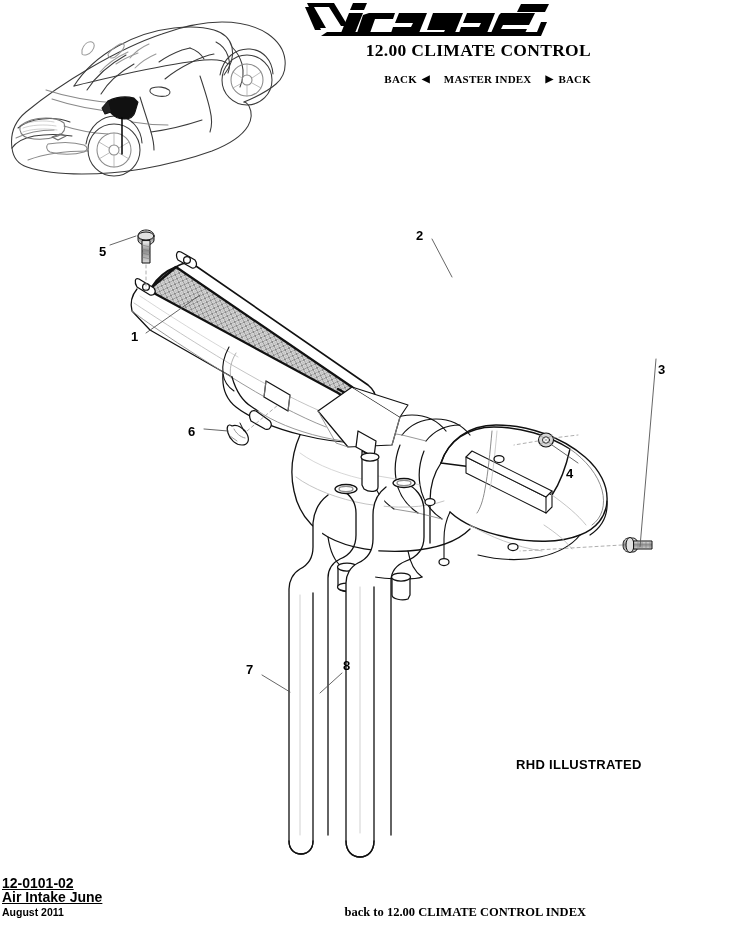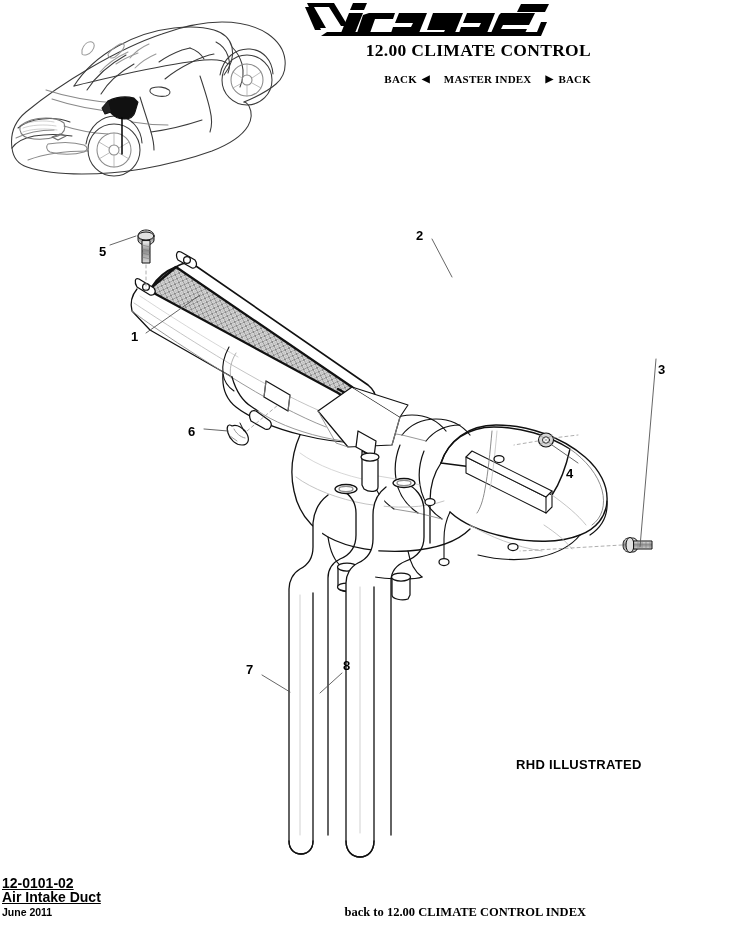--- a/index.html
+++ b/index.html
@@ -466,19 +466,19 @@
   <div class="callout" style="left:566px; top:467px;">4</div>
   <div class="callout" style="left:99px;  top:245px;">5</div>
   <div class="callout" style="left:188px; top:425px;">6</div>
   <div class="callout" style="left:246px; top:663px;">7</div>
   <div class="callout" style="left:343px; top:659px;">8</div>
 
   <div id="rhd-note">RHD ILLUSTRATED</div>
 
   <div id="footer-left">
     <div class="f-code">12-0101-02</div>
-    <div class="f-name">Air Intake Duct</div>
-    <div class="f-date">June 2011</div>
+    <div class="f-name">Air Intake June</div>
+    <div class="f-date">August 2011</div>
   </div>
 
   <div id="footer-right">back to 12.00 CLIMATE CONTROL INDEX</div>
 
 </div>
 
 </body></html>

